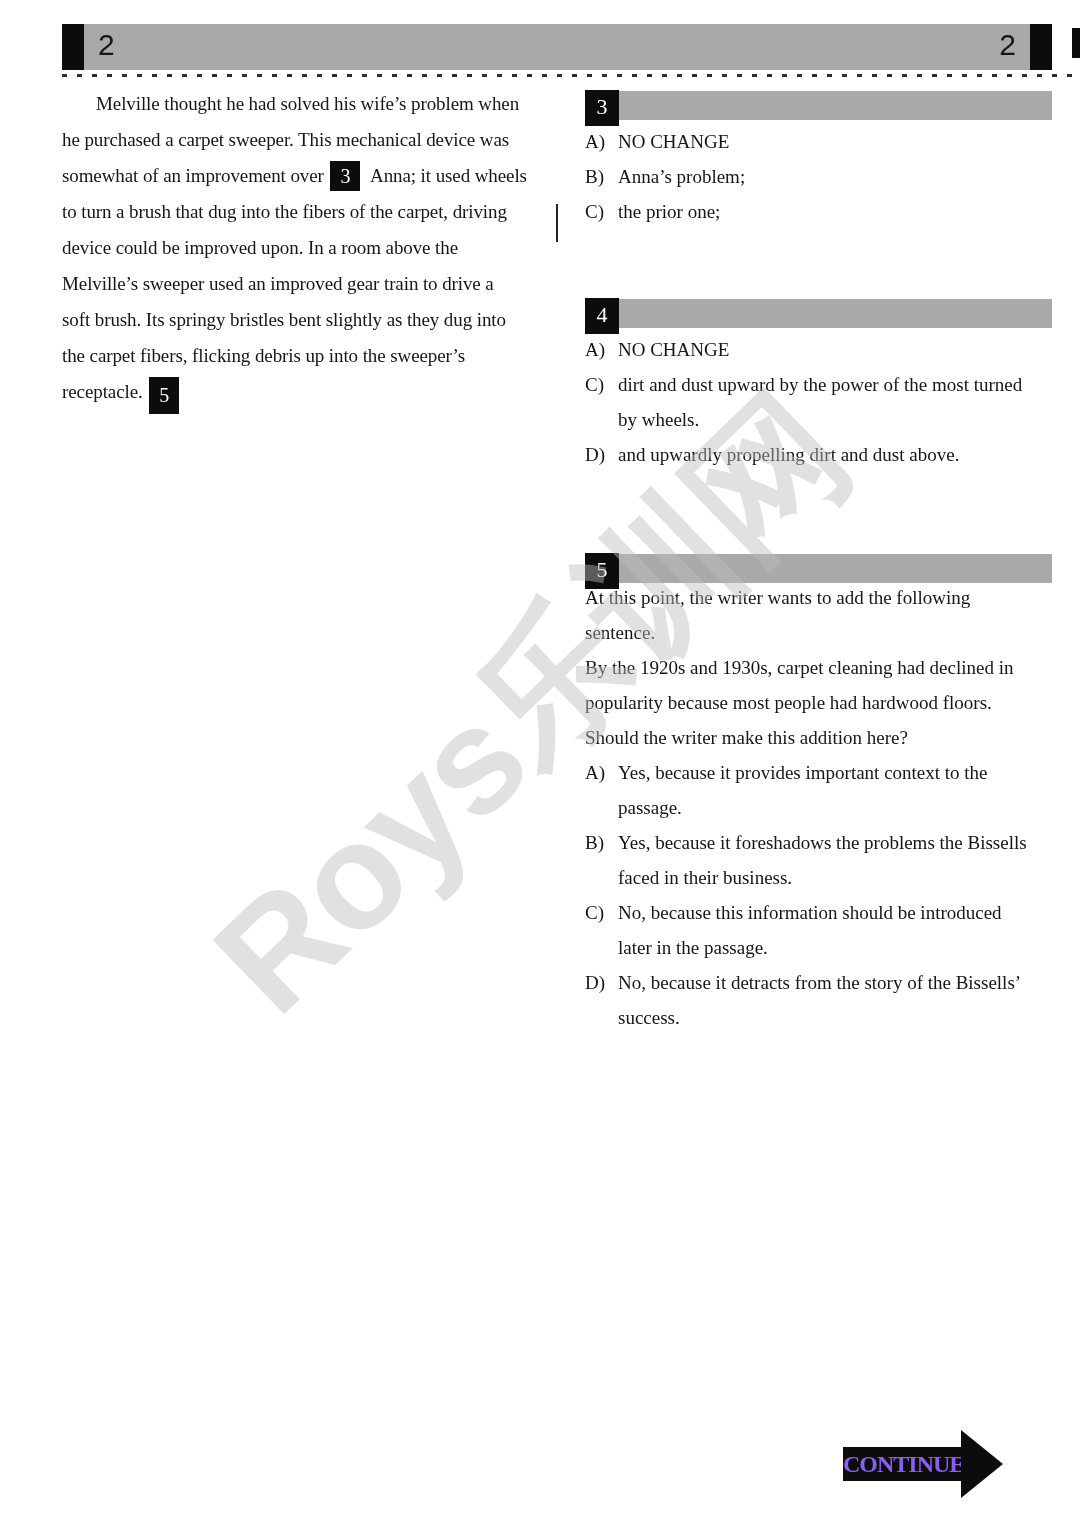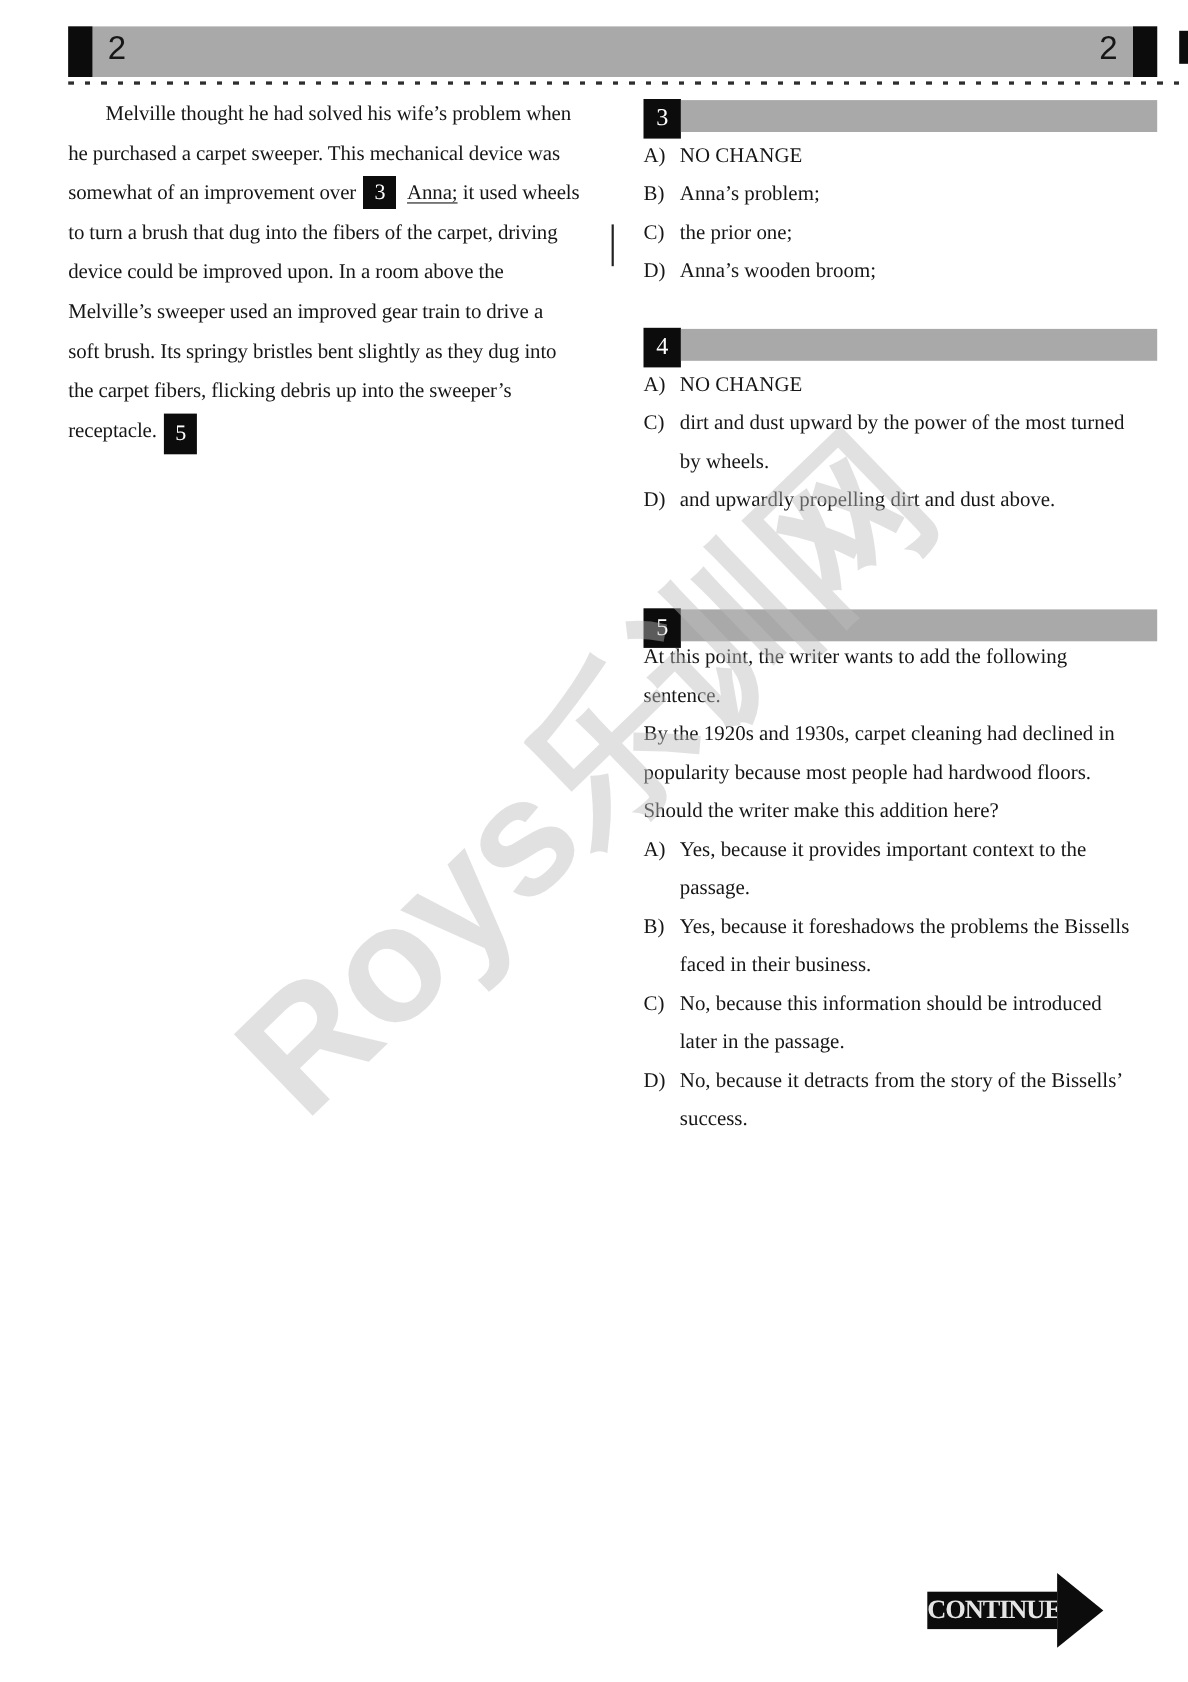--- a/index.html
+++ b/index.html
@@ -45,21 +45,21 @@
   .p-line { white-space:nowrap; height:36px; }
   .indent { display:inline-block; width:34px; }
   .qbox {
     display:inline-block; width:30px; height:30px;
     background:#0c0c0c; color:#ffffff;
     text-align:center; line-height:30px; font-size:20px;
     vertical-align:middle; position:relative; top:-2px;
     margin:0 6px 0 2px;
   }
   .qbox.tall { width:30px; height:37px; line-height:37px; top:2px; }
-  .u { text-decoration:underline; text-underline-offset:3px; }
+  .u { text-underline-offset:3px; }
 
   .stray-line {
     position:absolute; left:556px; top:204px; width:2px; height:38px; background:#222;
   }
 
   
   .q-col { position:absolute; left:585px; top:0; width:467px; font-size:19px; }
   .q-block { position:absolute; left:0; width:467px; }
   .q-header { position:relative; height:36px; }
   .q-num-box {
@@ -89,21 +89,21 @@
     letter-spacing:-2px;
     color:rgba(188,188,188,0.45);
     white-space:nowrap;
     z-index:50; pointer-events:none;
   }
 
   
   .continue-wrap { position:absolute; left:843px; top:1430px; width:160px; height:68px; }
   .continue-body {
     position:absolute; left:0; top:17px; width:118px; height:34px;
-    background:#0c0c0c; color:#e5e5e5;
+    background:#0c0c0c; color:#8b5cf6;
     font-family:"Liberation Serif", serif; font-weight:bold;
     font-size:24px; line-height:34px; text-align:center; letter-spacing:-1px;
   }
   .continue-head {
     position:absolute; left:118px; top:0; width:0; height:0;
     border-top:34px solid transparent;
     border-bottom:34px solid transparent;
     border-left:42px solid #0c0c0c;
   }
 </style>
@@ -137,21 +137,20 @@
   <div class="q-col">
     <div class="q-block" id="q3">
       <div class="q-header">
         <div class="q-num-box">3</div>
         <div class="q-bar"></div>
       </div>
       <div class="q-body">
           <div class="opt-line"><span class="opt-label">A)</span><span>NO CHANGE</span></div>
           <div class="opt-line"><span class="opt-label">B)</span><span>Anna’s problem;</span></div>
           <div class="opt-line"><span class="opt-label">C)</span><span>the prior one;</span></div>
-          <div class="opt-line"><span class="opt-label">D)</span><span>Anna’s wooden broom;</span></div>
         </div>
     </div>
     <div class="q-block" id="q4">
       <div class="q-header">
         <div class="q-num-box">4</div>
         <div class="q-bar"></div>
       </div>
       <div class="q-body">
           <div class="opt-line"><span class="opt-label">A)</span><span>NO CHANGE</span></div>
           <div class="opt-line"><span class="opt-label">C)</span><span>dirt and dust upward by the power of the most turned</span></div>

